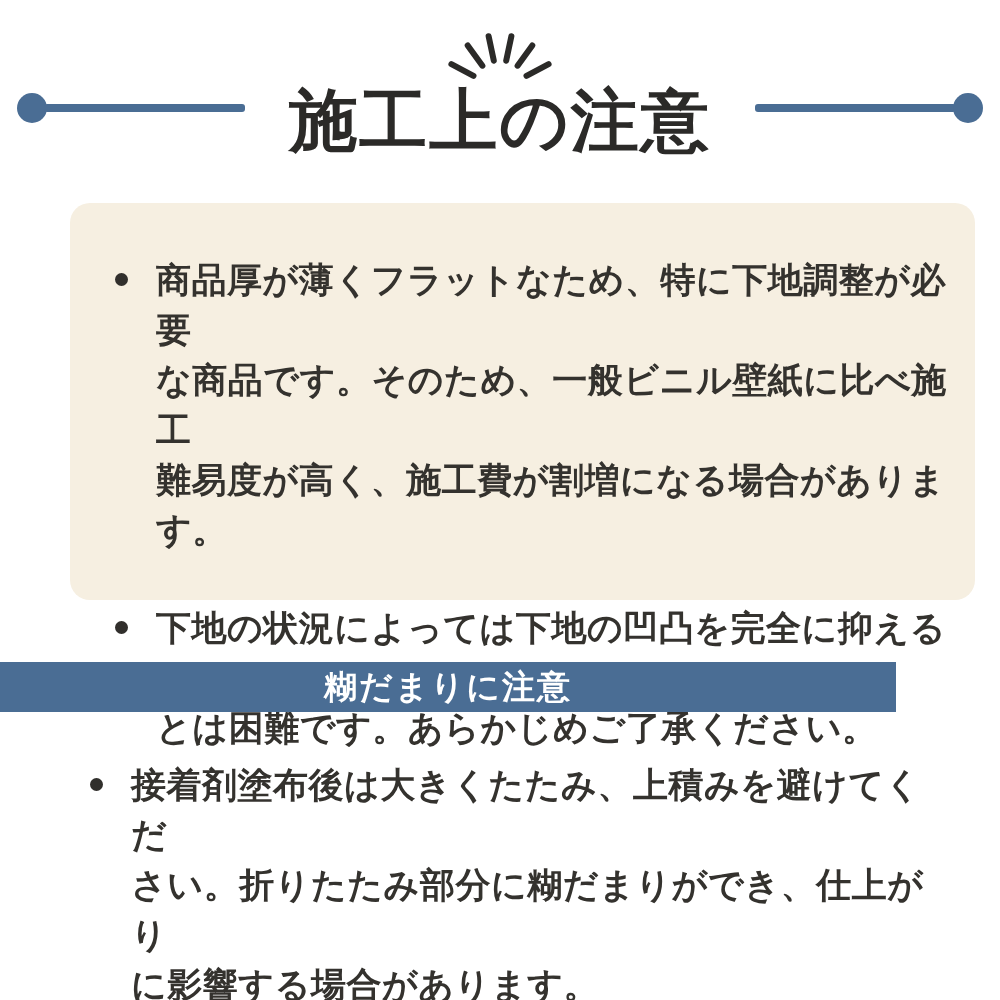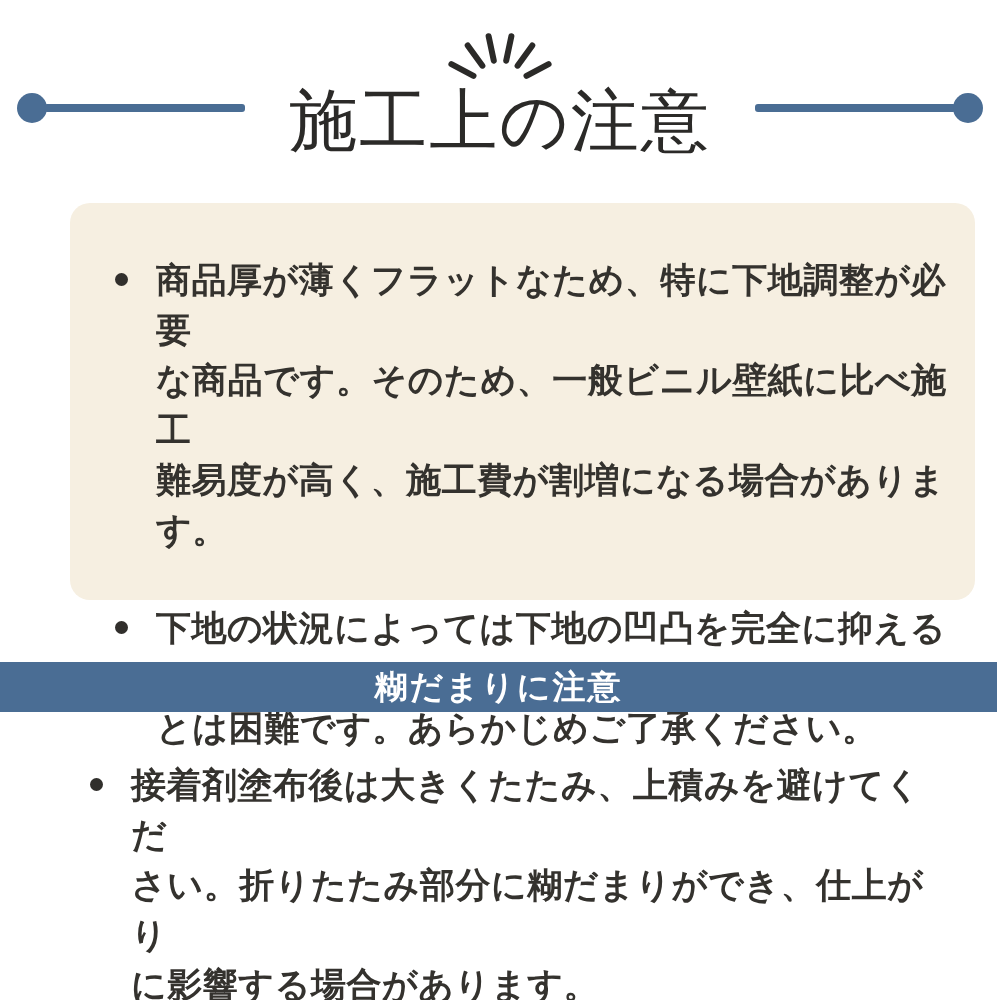--- a/index.html
+++ b/index.html
@@ -23,21 +23,21 @@
   .deco-dot.right { left: 953px; }
   .deco-rule {
     position: absolute; top: 104px; width: 201px; height: 8px;
     background: #4a6d94; border-radius: 3px;
   }
   .deco-rule.left  { left: 44px; }
   .deco-rule.right { left: 755px; }
   .page-title {
     position: absolute; left: 0; top: 74px; width: 1000px; height: 92px;
     line-height: 92px; text-align: center;
-    font-size: 68px; font-weight: 400; letter-spacing: 2px;
+    font-size: 68px; font-weight: 700; letter-spacing: 2px;
     color: #2b2a28;
   }
 
   
   .notice-box {
     position: absolute; left: 45px; top: 203px; width: 905px; height: 397px;
     background: #f6efe1; border-radius: 20px;
     padding: 52px 24px 0 39px;
     margin-left: 25px;
   }
@@ -48,21 +48,21 @@
     background: #312f2c; border-radius: 50%;
   }
   .bullet-text {
     margin-left: 28px;
     font-size: 35px; line-height: 50px; font-weight: bold;
     color: #34322e; white-space: pre-line; letter-spacing: 0.5px;
   }
 
   
   .glue-banner {
-    position: absolute; left: 0; top: 662px; width: 997px; height: 50px;
+    position: absolute; left: 0; top: 662px; width: 896px; height: 50px;
     background: #4a6d94; text-align: center;
   }
   .glue-banner span {
     font-size: 33px; line-height: 50px; font-weight: bold;
     color: #ffffff; letter-spacing: 2px;
   }
 
   
   .footer-note { position: absolute; left: 45px; top: 760px; width: 910px; padding-left: 39px; }
 </style>

